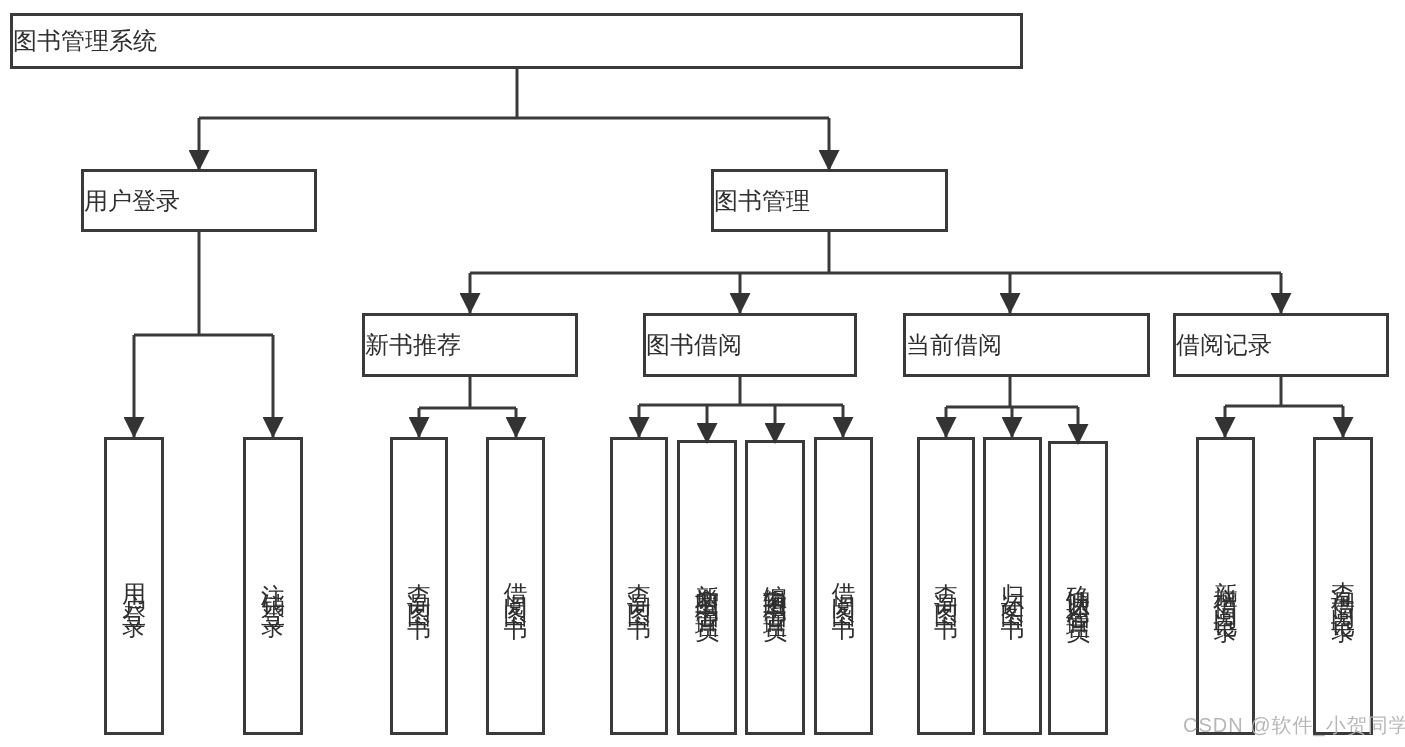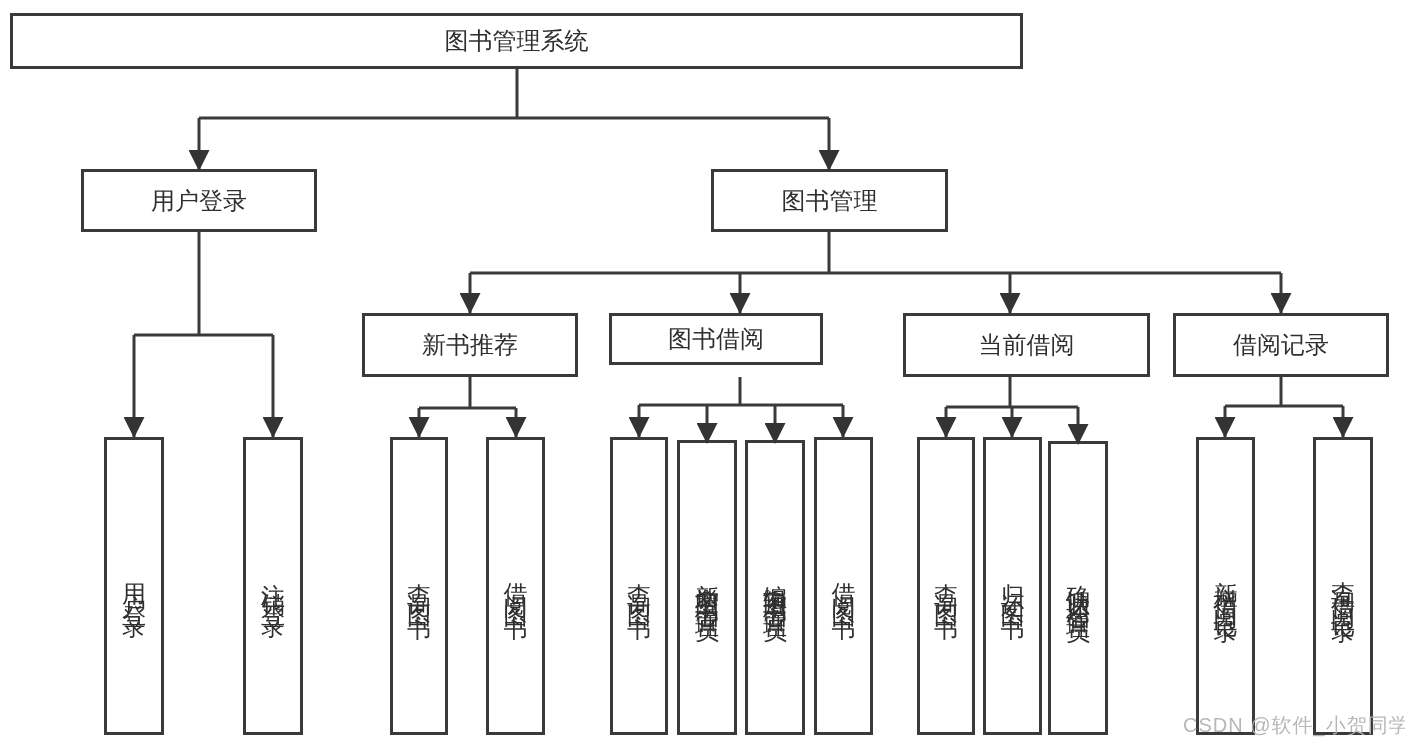--- a/index.html
+++ b/index.html
@@ -6,21 +6,21 @@
   .canvas{
     position:relative;
     width:1405px;height:747px;
     background:#ffffff;
     font-family:"Liberation Sans","DejaVu Sans",sans-serif;
     overflow:hidden;
   }
   .hbox{
     position:absolute;box-sizing:border-box;
     background:#ffffff;border:3px solid #3a3a3a;
-    display:flex;align-items:center;justify-content:center;
+    display:flex;align-items:center;
     color:#2f2f2f;font-size:24px;z-index:1;
   }
   .vbox{
     position:absolute;box-sizing:border-box;
     background:#ffffff;border:3px solid #3a3a3a;
     display:flex;align-items:center;justify-content:center;
     color:#2f2f2f;z-index:1;
   }
   .vtext{
     writing-mode:vertical-rl;
@@ -53,21 +53,21 @@
   <div class="hbox" style="left:81px;top:169px;width:236px;height:63px">
     <span>用户登录</span>
   </div>
   <div class="hbox" style="left:711px;top:169px;width:237px;height:63px">
     <span>图书管理</span>
   </div>
 
   <div class="hbox" style="left:362px;top:313px;width:216px;height:64px">
     <span>新书推荐</span>
   </div>
-  <div class="hbox" style="left:609px;top:313px;width:214px;height:52px">
+  <div class="hbox" style="left:643px;top:313px;width:214px;height:64px">
     <span>图书借阅</span>
   </div>
   <div class="hbox" style="left:903px;top:313px;width:247px;height:64px">
     <span>当前借阅</span>
   </div>
   <div class="hbox" style="left:1173px;top:313px;width:216px;height:64px">
     <span>借阅记录</span>
   </div>
 
   <div class="vbox" style="left:104px;top:437px;width:60px;height:298px">

